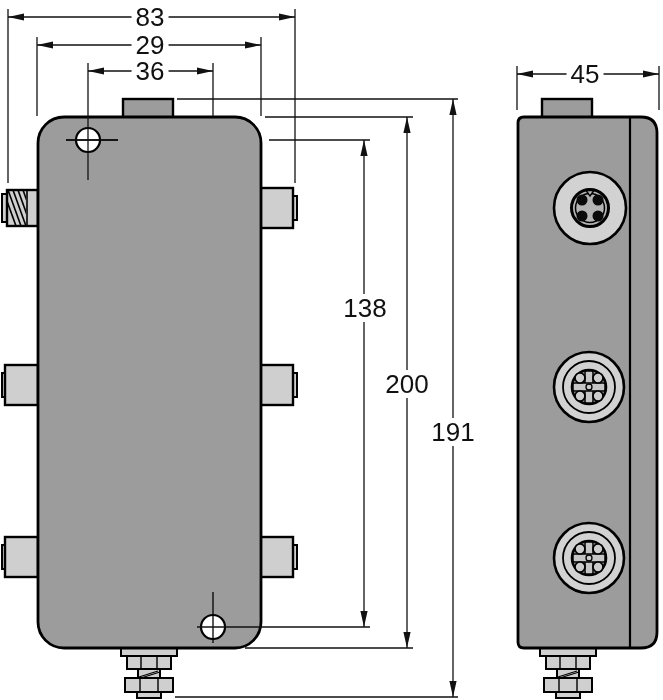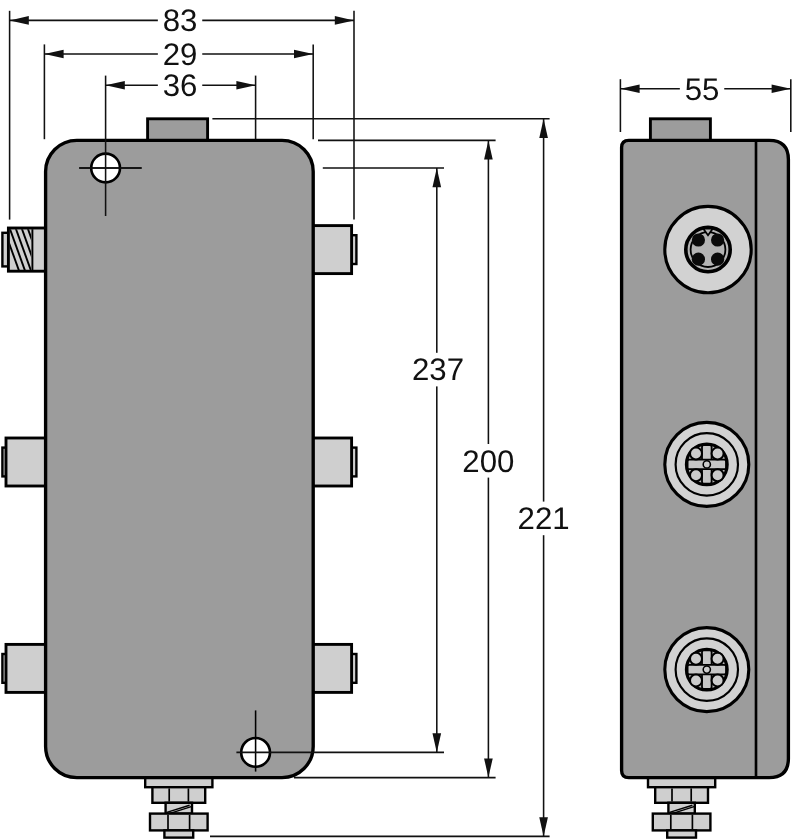--- a/index.html
+++ b/index.html
@@ -197,18 +197,18 @@
       <line x1="453" y1="99" x2="453" y2="697"></line>
       <polygon points="453,99 449.4,115 456.6,115" stroke="none"></polygon>
       <polygon points="453,697 449.4,681 456.6,681" stroke="none"></polygon>
     </g>
   </g>
 </svg>
 
 <div class="dim-label" style="left:150px;top:17px;">83</div>
 <div class="dim-label" style="left:150px;top:45px;">29</div>
 <div class="dim-label" style="left:150px;top:71px;">36</div>
-<div class="dim-label" style="left:585px;top:74px;">55</div>
-<div class="dim-label" style="left:365px;top:308px;">237</div>
+<div class="dim-label" style="left:585px;top:74px;">45</div>
+<div class="dim-label" style="left:365px;top:308px;">138</div>
 <div class="dim-label" style="left:407px;top:384px;">200</div>
-<div class="dim-label" style="left:453px;top:432px;">221</div>
+<div class="dim-label" style="left:453px;top:432px;">191</div>
 
 </div>
 
 </body></html>

